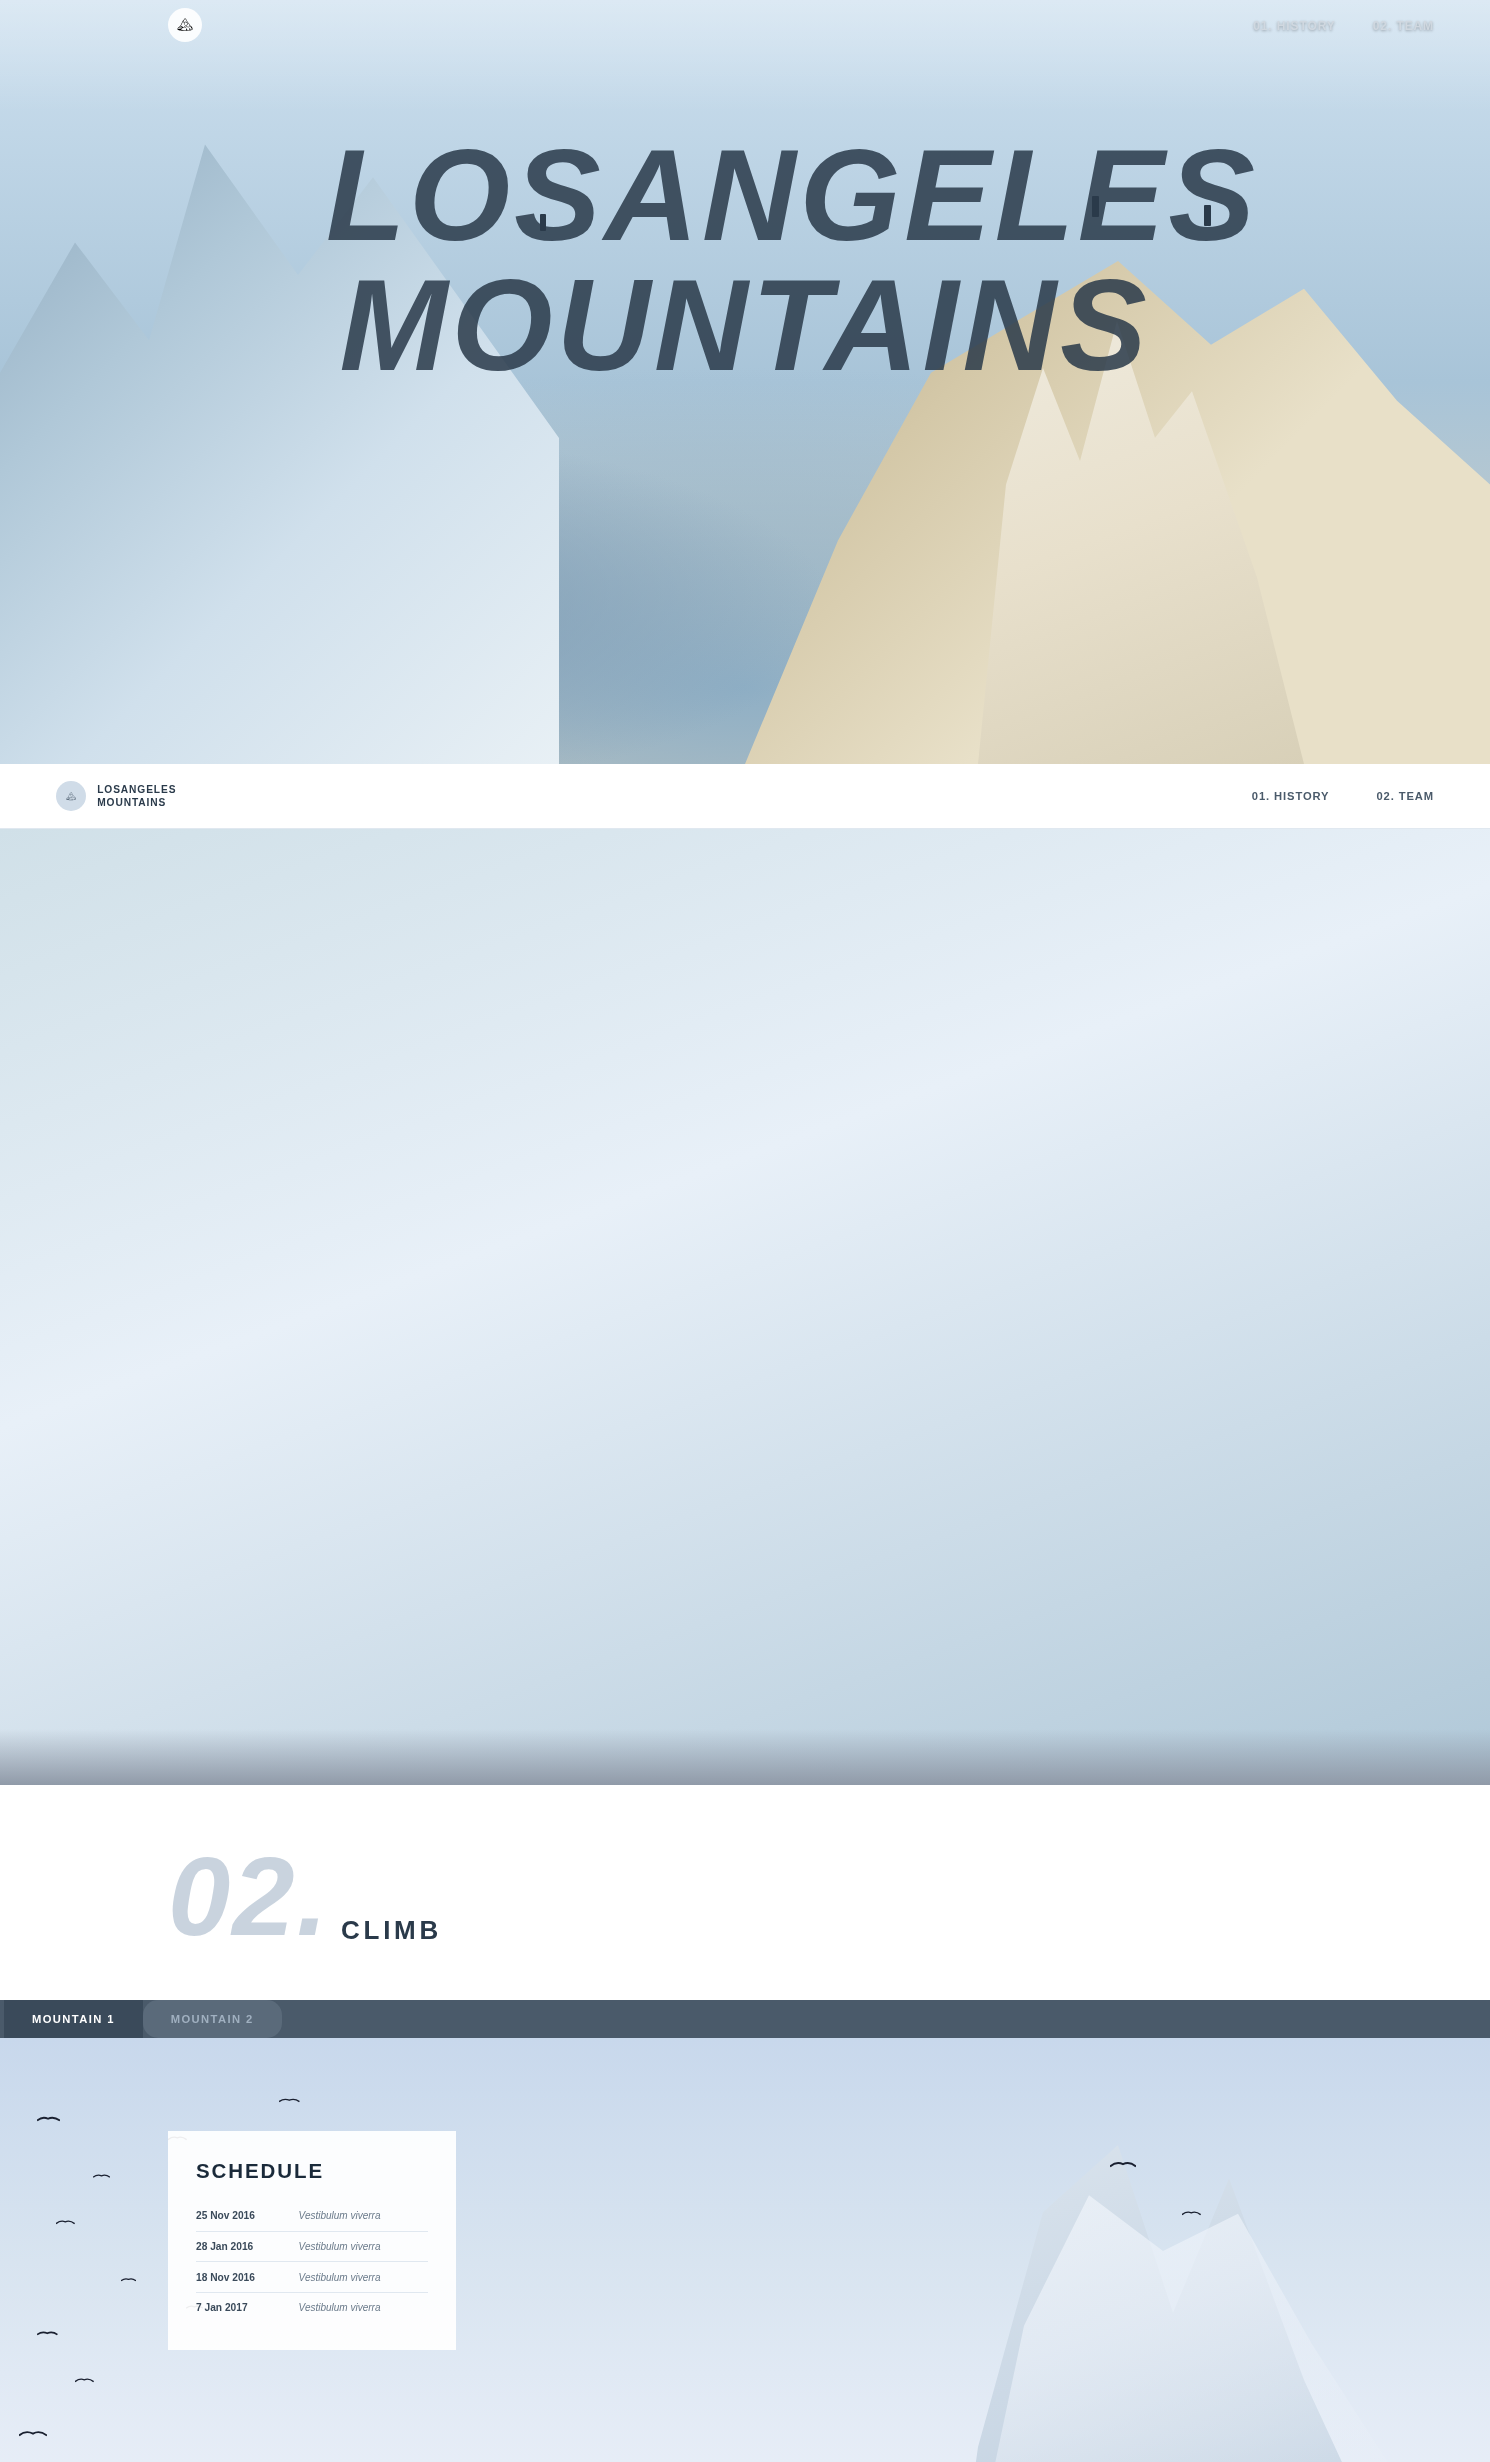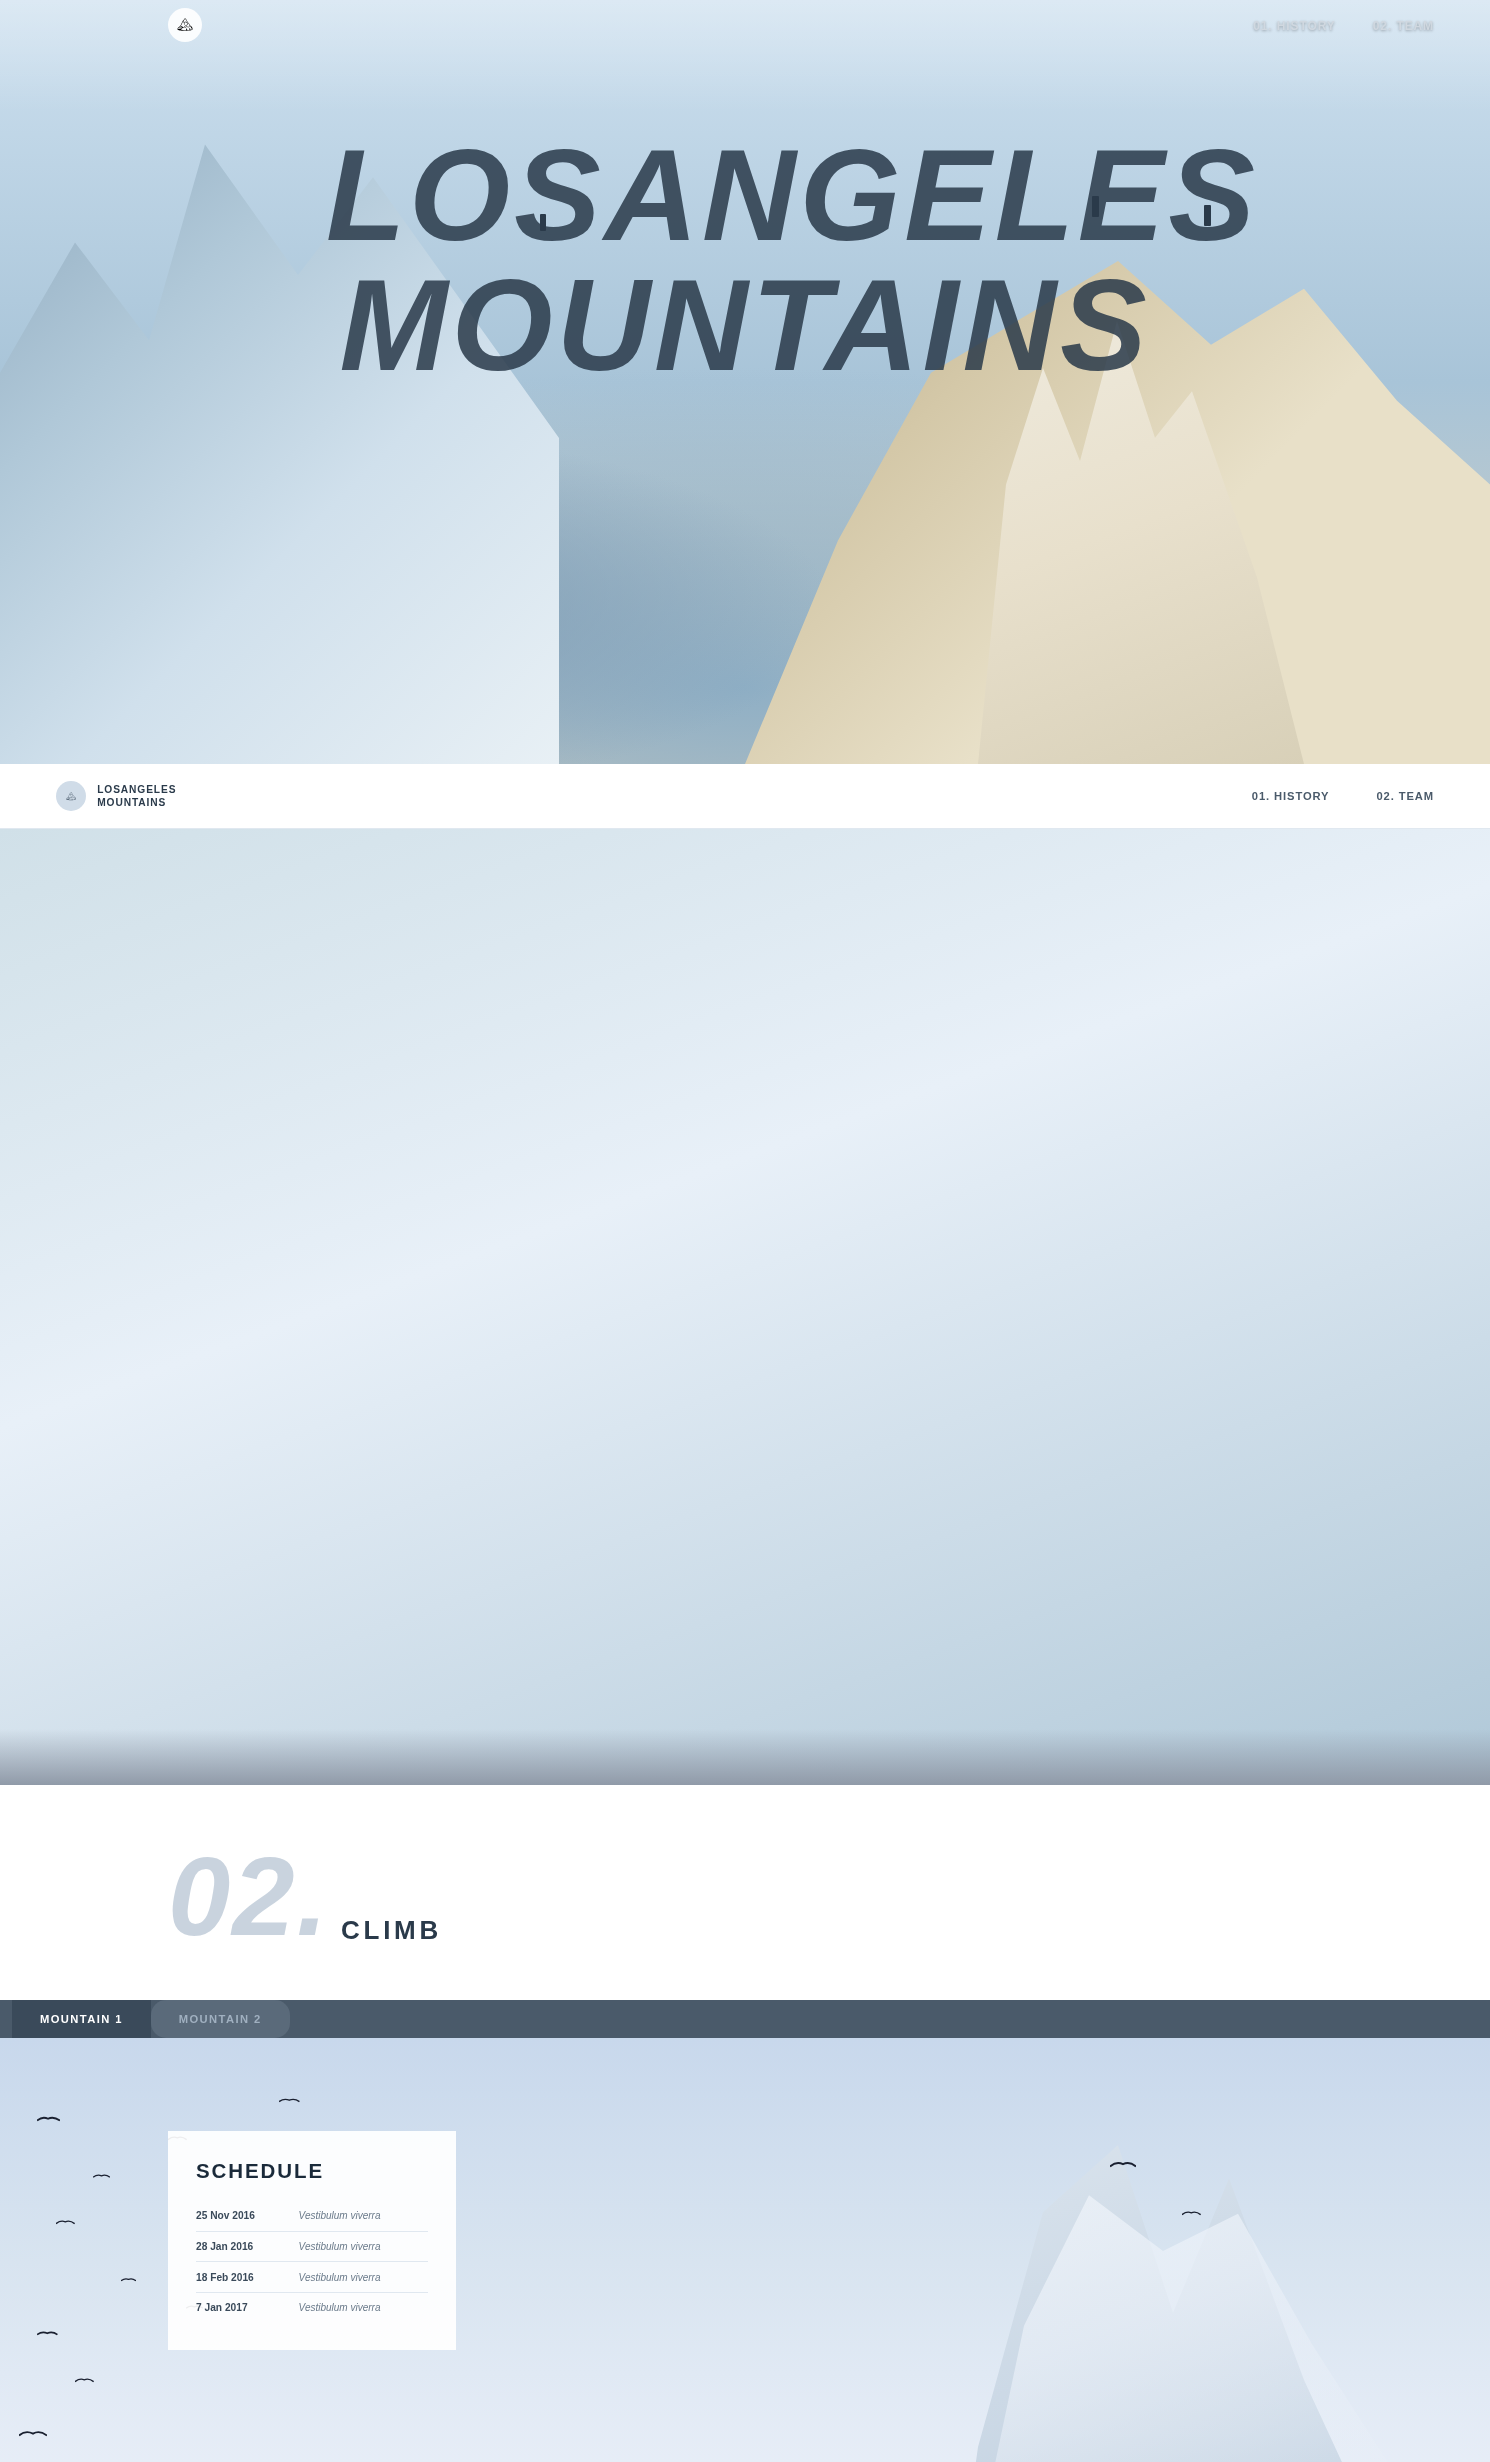--- a/index.html
+++ b/index.html
@@ -269,21 +269,21 @@
       color: #3a4a5a;
       font-size: 12px;
       line-height: 1.7;
     }
 
     
     .tabs-bar {
       width: 100%;
       background: #4a5a6a;
       display: flex;
-      padding: 0 12px;
+      padding: 0 4px;
     }
     .tab-item {
       padding: 13px 28px;
       font-size: 11.2px;
       font-weight: 700;
       letter-spacing: 1.4px;
       text-transform: uppercase;
       cursor: pointer;
     }
     .tab-item.active {
@@ -538,21 +538,21 @@
     <div class="schedule-title">SCHEDULE</div>
     <div class="schedule-row">
       <span class="schedule-date">25 Nov 2016</span>
       <span class="schedule-event">Vestibulum viverra</span>
     </div>
     <div class="schedule-row">
       <span class="schedule-date">28 Jan 2016</span>
       <span class="schedule-event">Vestibulum viverra</span>
     </div>
     <div class="schedule-row">
-      <span class="schedule-date">18 Feb 2016</span>
+      <span class="schedule-date">18 Nov 2016</span>
       <span class="schedule-event">Vestibulum viverra</span>
     </div>
     <div class="schedule-row">
       <span class="schedule-date">7 Jan 2017</span>
       <span class="schedule-event">Vestibulum viverra</span>
     </div>
   </div>
 </section>
 
 

